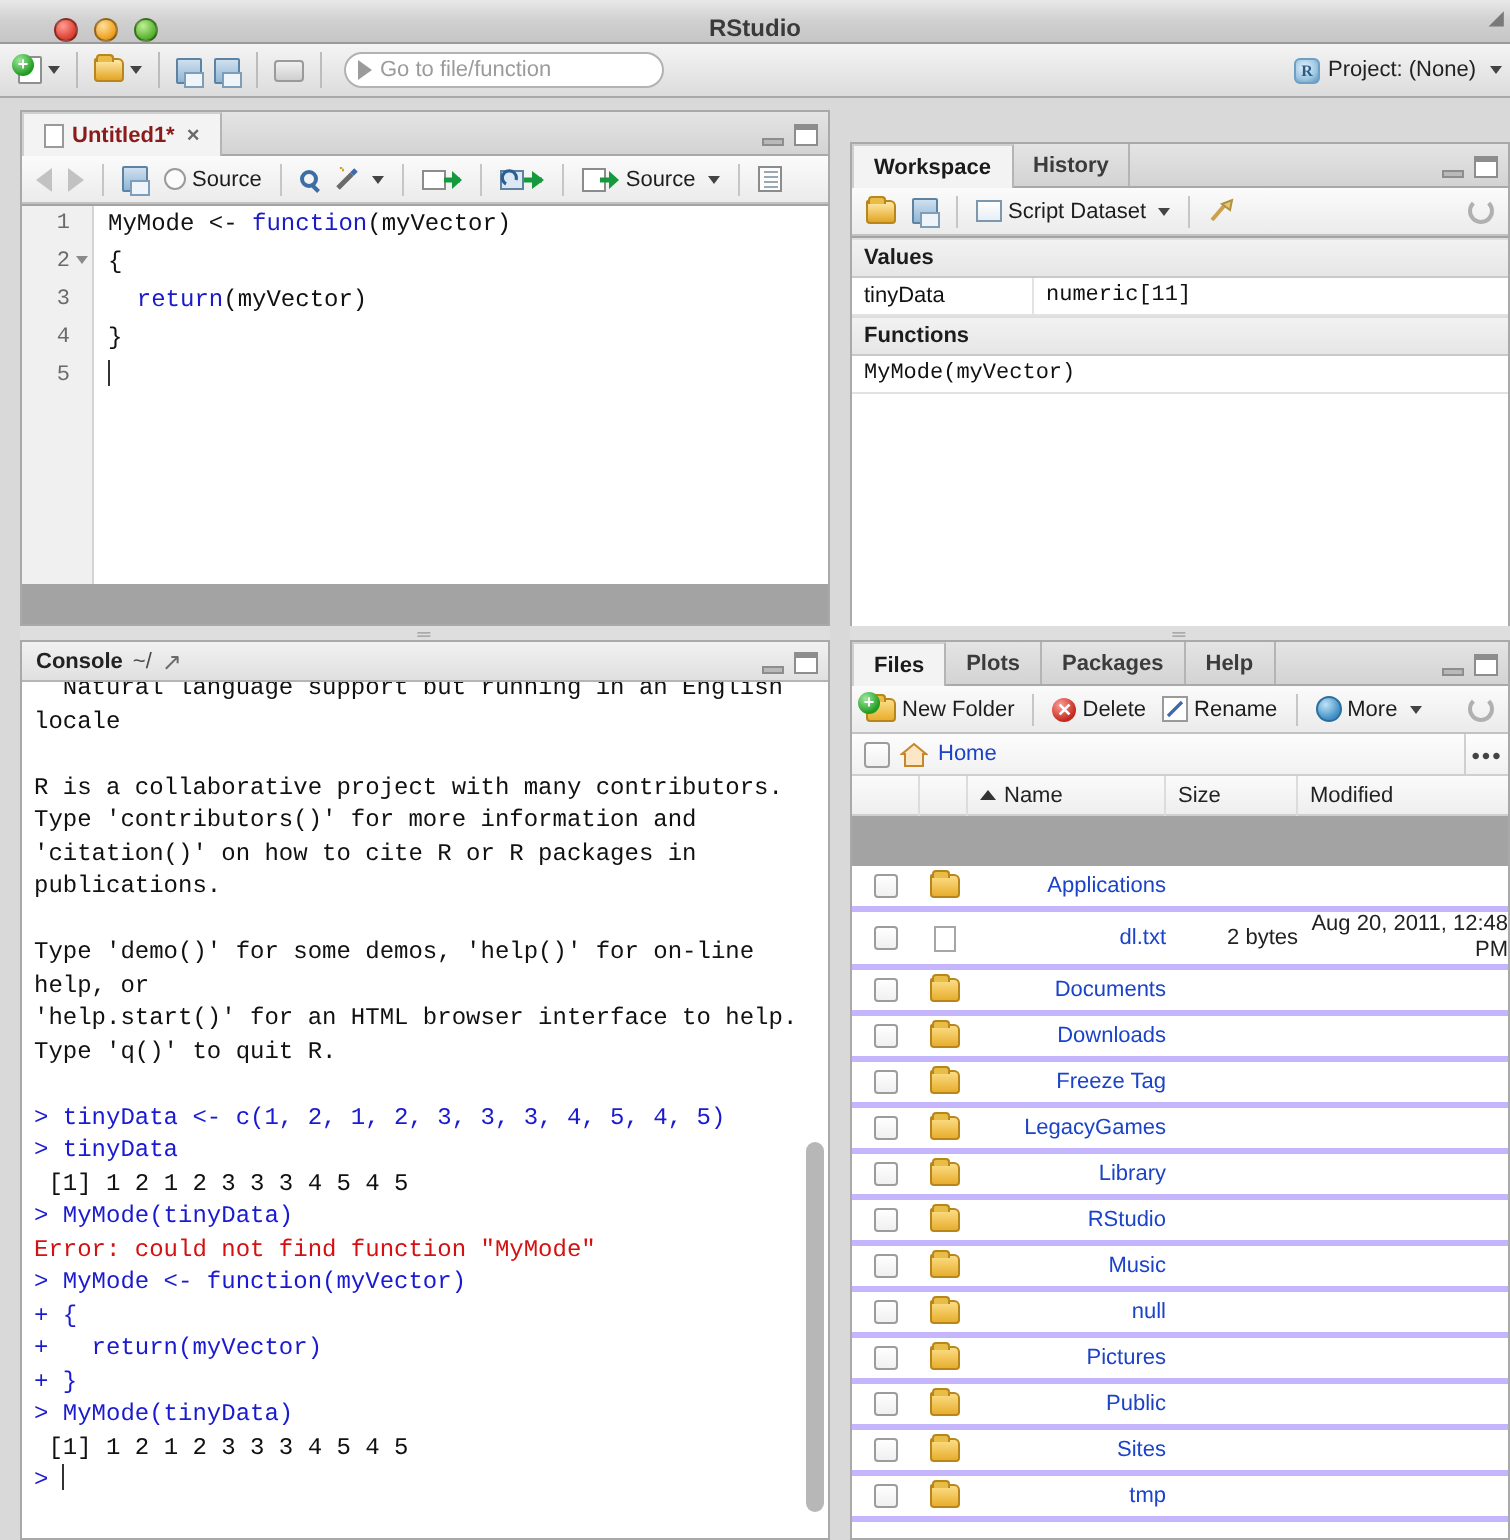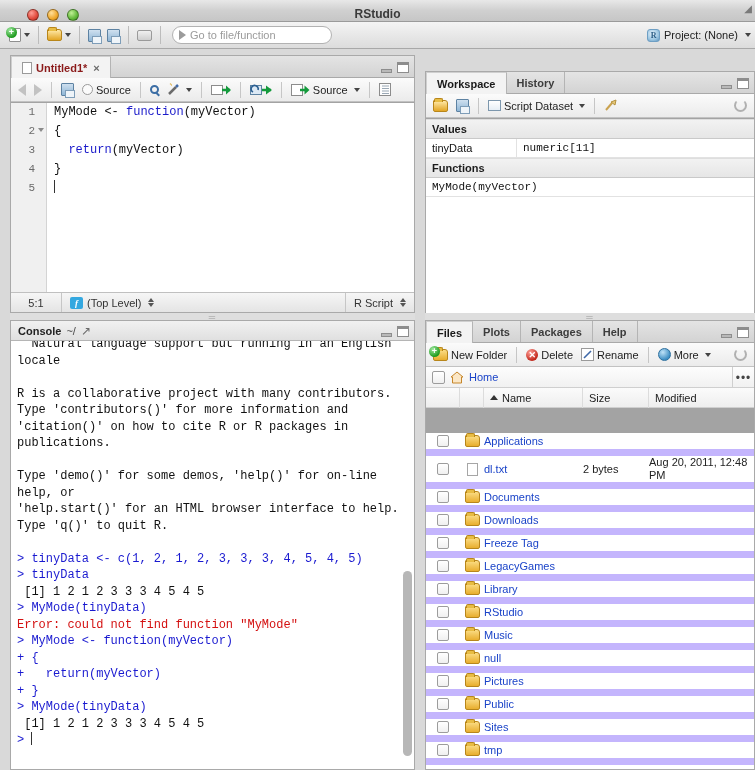--- a/index.html
+++ b/index.html
@@ -205,21 +205,21 @@
           display: flex; align-items: center; justify-content: center;
           border-left: 1px solid #cfcfcf; color: #444; letter-spacing: 1px; font-size: 12px; }
   .files-header {
     height: 20px; display: flex; align-items: center;
     background: linear-gradient(to bottom,#fbfbfb,#eeeeee); border-bottom: 1px solid #cfcfcf;
     font-size: 11px; color: #222;
   }
   .fh-c { height: 20px; display: flex; align-items: center; padding: 0 6px; border-right: 1px solid #dcdcdc; }
   .sortarrow { width:0;height:0;border-left:4px solid transparent;border-right:4px solid transparent;
                border-bottom:5px solid #333; margin-right:4px;}
-  .file-row { display: flex; align-items: center; border-bottom: 7px solid #c4b5fd; min-height: 23px; font-size: 11px; }
+  .file-row { display: flex; align-items: center; border-bottom: 3px solid #c4b5fd; min-height: 23px; font-size: 11px; text-align: right; }
   .fcb { width: 34px; display: flex; justify-content: center; }
   .fcb span { width: 12px; height: 12px; border: 1px solid #9c9c9c; border-radius: 2px;
               background: linear-gradient(to bottom,#ffffff,#f0f0f0); }
   .ficon { width: 24px; display: flex; justify-content: center; }
   .fname { flex: 1; color: #1a43c8; }
   .fsize { width: 66px; color: #222; }
   .fmod { width: 105px; color: #222; line-height: 13px; }
 
   .hsplit { position: absolute; background: #d4d4d4; }
   .grip { position:absolute; left:50%; transform:translateX(-50%); color:#9a9a9a; font-size:9px; letter-spacing:1px;}
@@ -365,41 +365,20 @@
       <div class="editor-gutter" id="gutter">
           <div class="gutter-line">1</div>
           <div class="gutter-line">2<span class="fold"></span></div>
           <div class="gutter-line">3</div>
           <div class="gutter-line">4</div>
           <div class="gutter-line">5</div>
         </div>
       <div class="editor-code" id="codearea"><div style="height: 19px;"><span>MyMode &lt;- </span><span class="kw">function</span><span>(myVector)</span></div><div style="height: 19px;"><span>{</span></div><div style="height: 19px;"><span>  </span><span class="kw">return</span><span>(myVector)</span></div><div style="height: 19px;"><span>}</span></div><div style="height: 19px;"><span class="caretbar"></span></div></div>
     </div>
 
-    <div class="editor-status">
-      <div class="es-cell" style="width:50px; justify-content:center">5:1</div>
-      <div class="es-sep"></div>
-      <div class="es-cell">
-        <span class="fbadge">f</span>
-        <span>(Top Level)</span>
-        <span class="updown">
-            <i></i>
-            <i></i>
-          </span>
-      </div>
-      <div style="flex:1"></div>
-      <div class="es-sep"></div>
-      <div class="es-cell">
-        <span>R Script</span>
-        <span class="updown">
-            <i></i>
-            <i></i>
-          </span>
-      </div>
-    </div>
   </div>
 
   <div class="hsplit" style="left:10px; top:313px; width:405px; height:7px; background:#dedede;">
     <span class="grip" style="top:-1px">═</span>
   </div>
 
   <div class="pane" style="left:10px; top:320px; width:405px; height:450px;">
     <div class="console-head">
       <span class="console-title">Console</span>
       <span class="console-path">~/</span>

